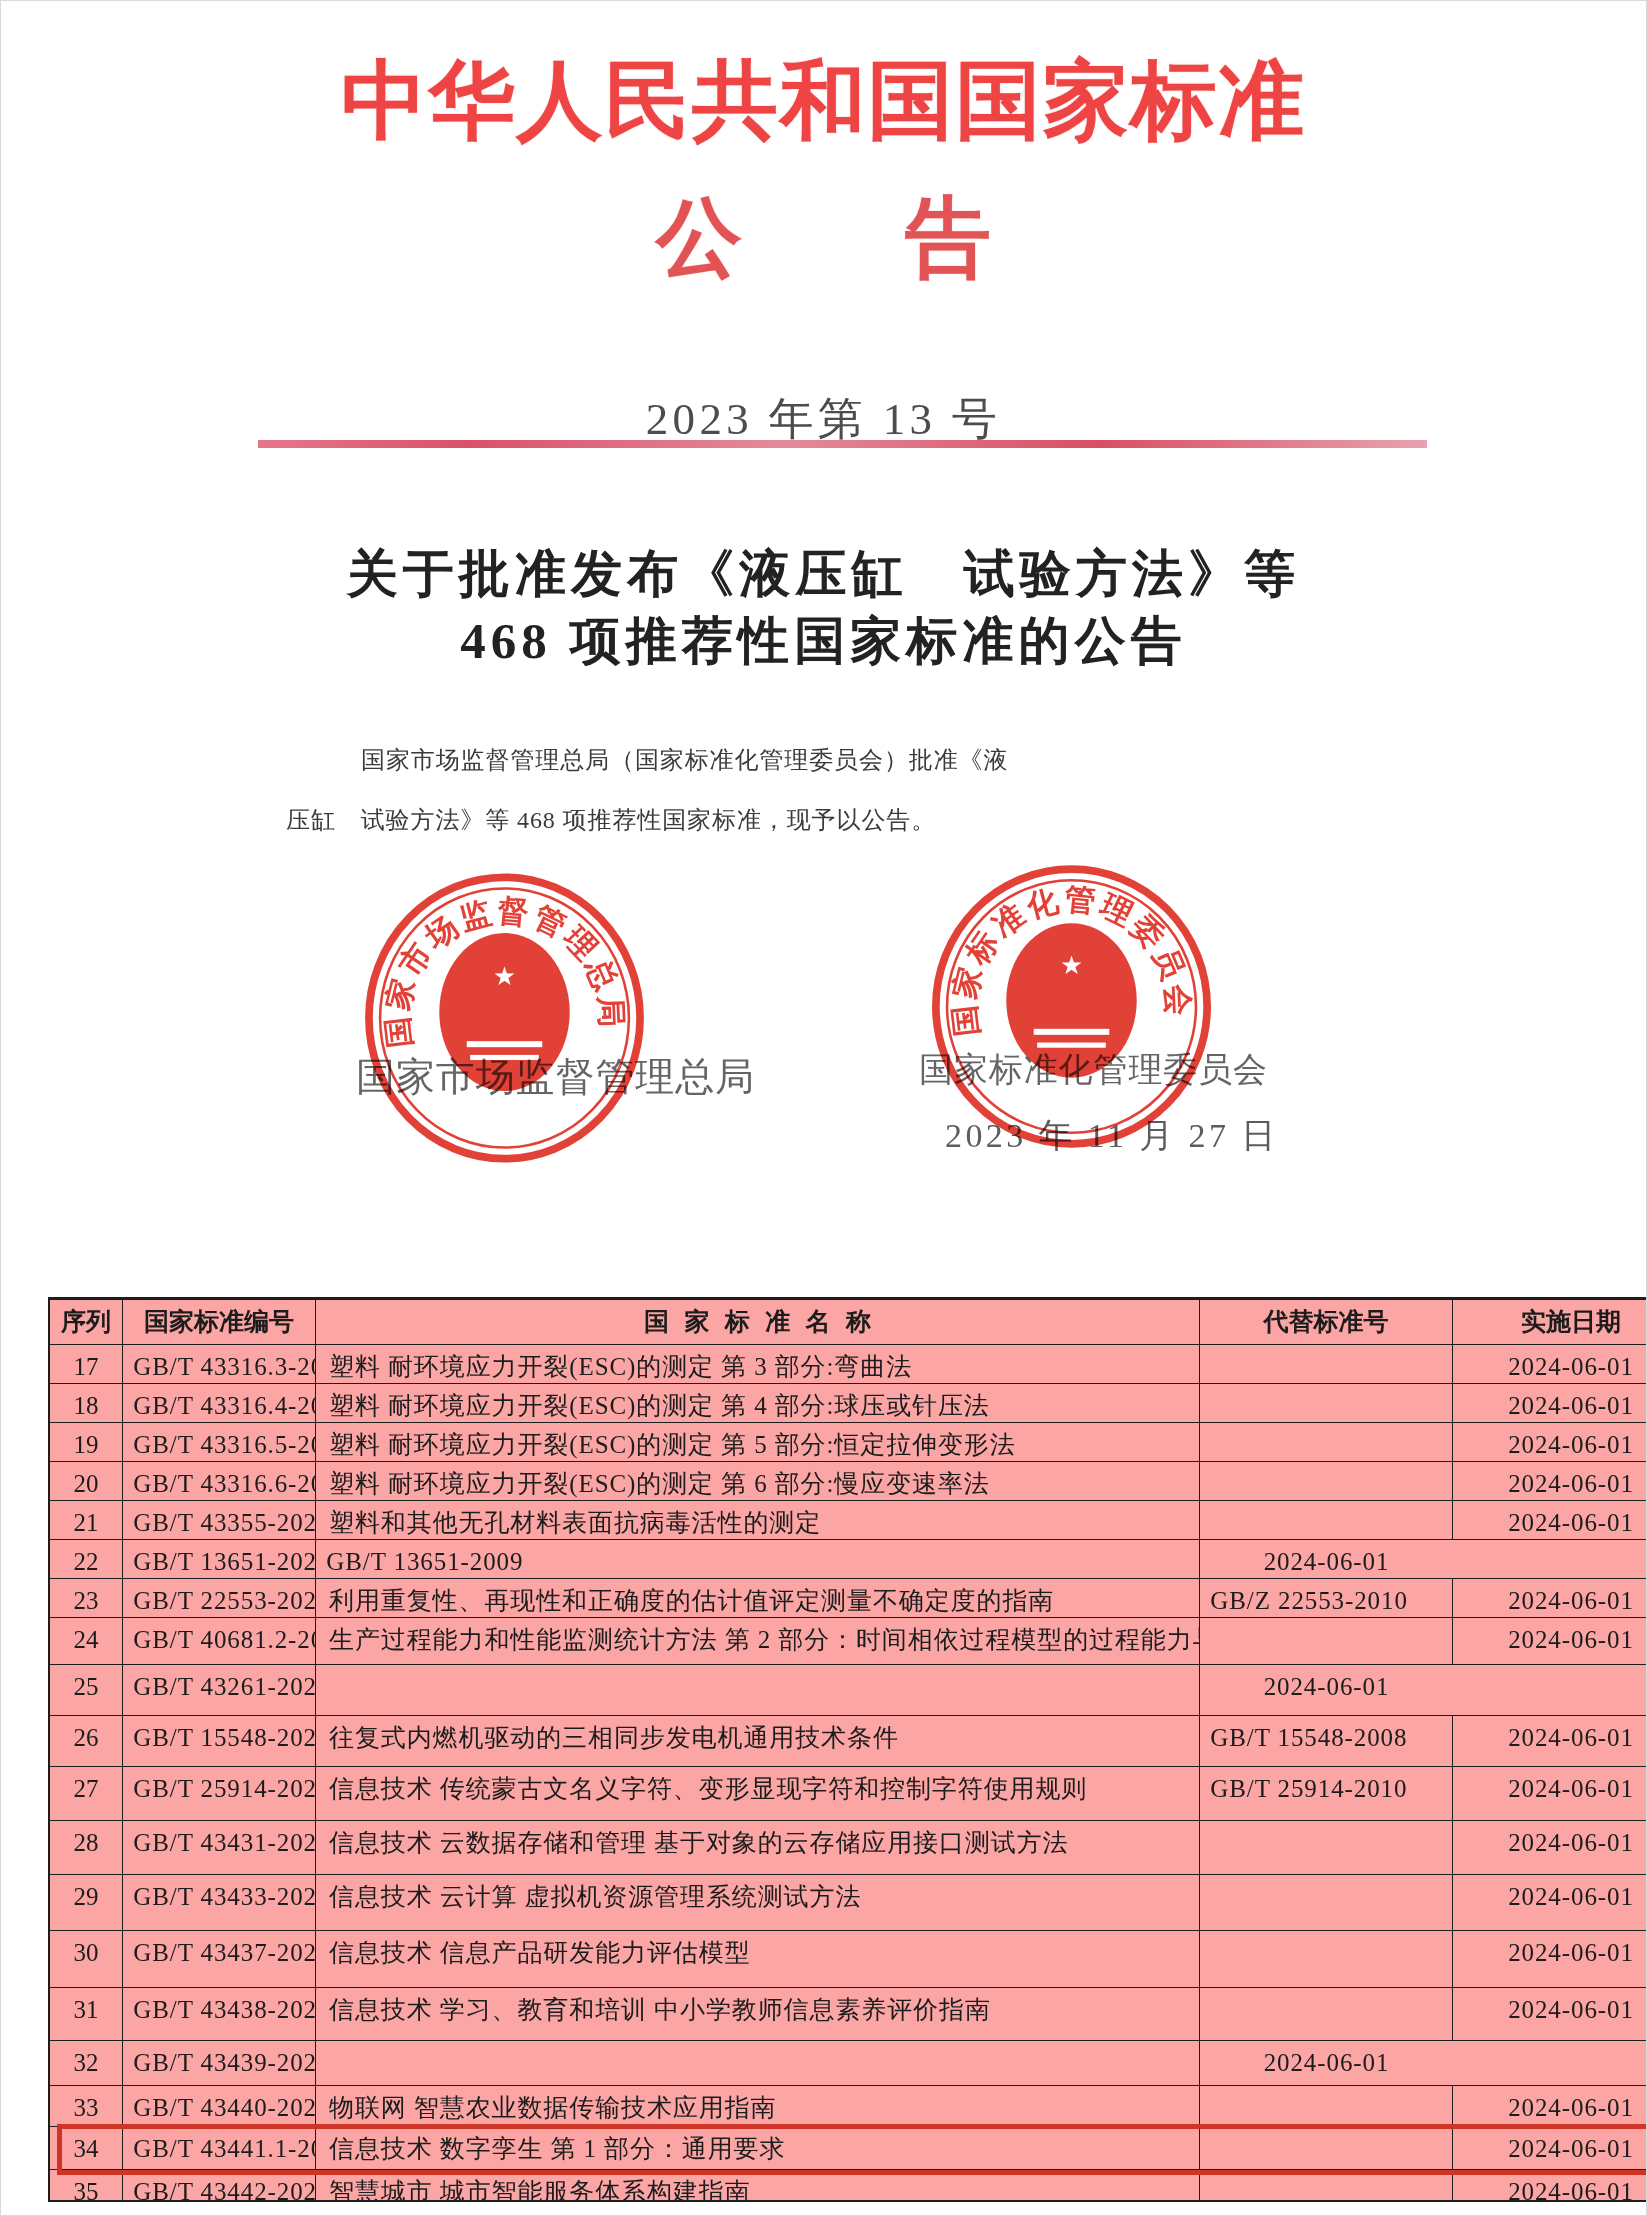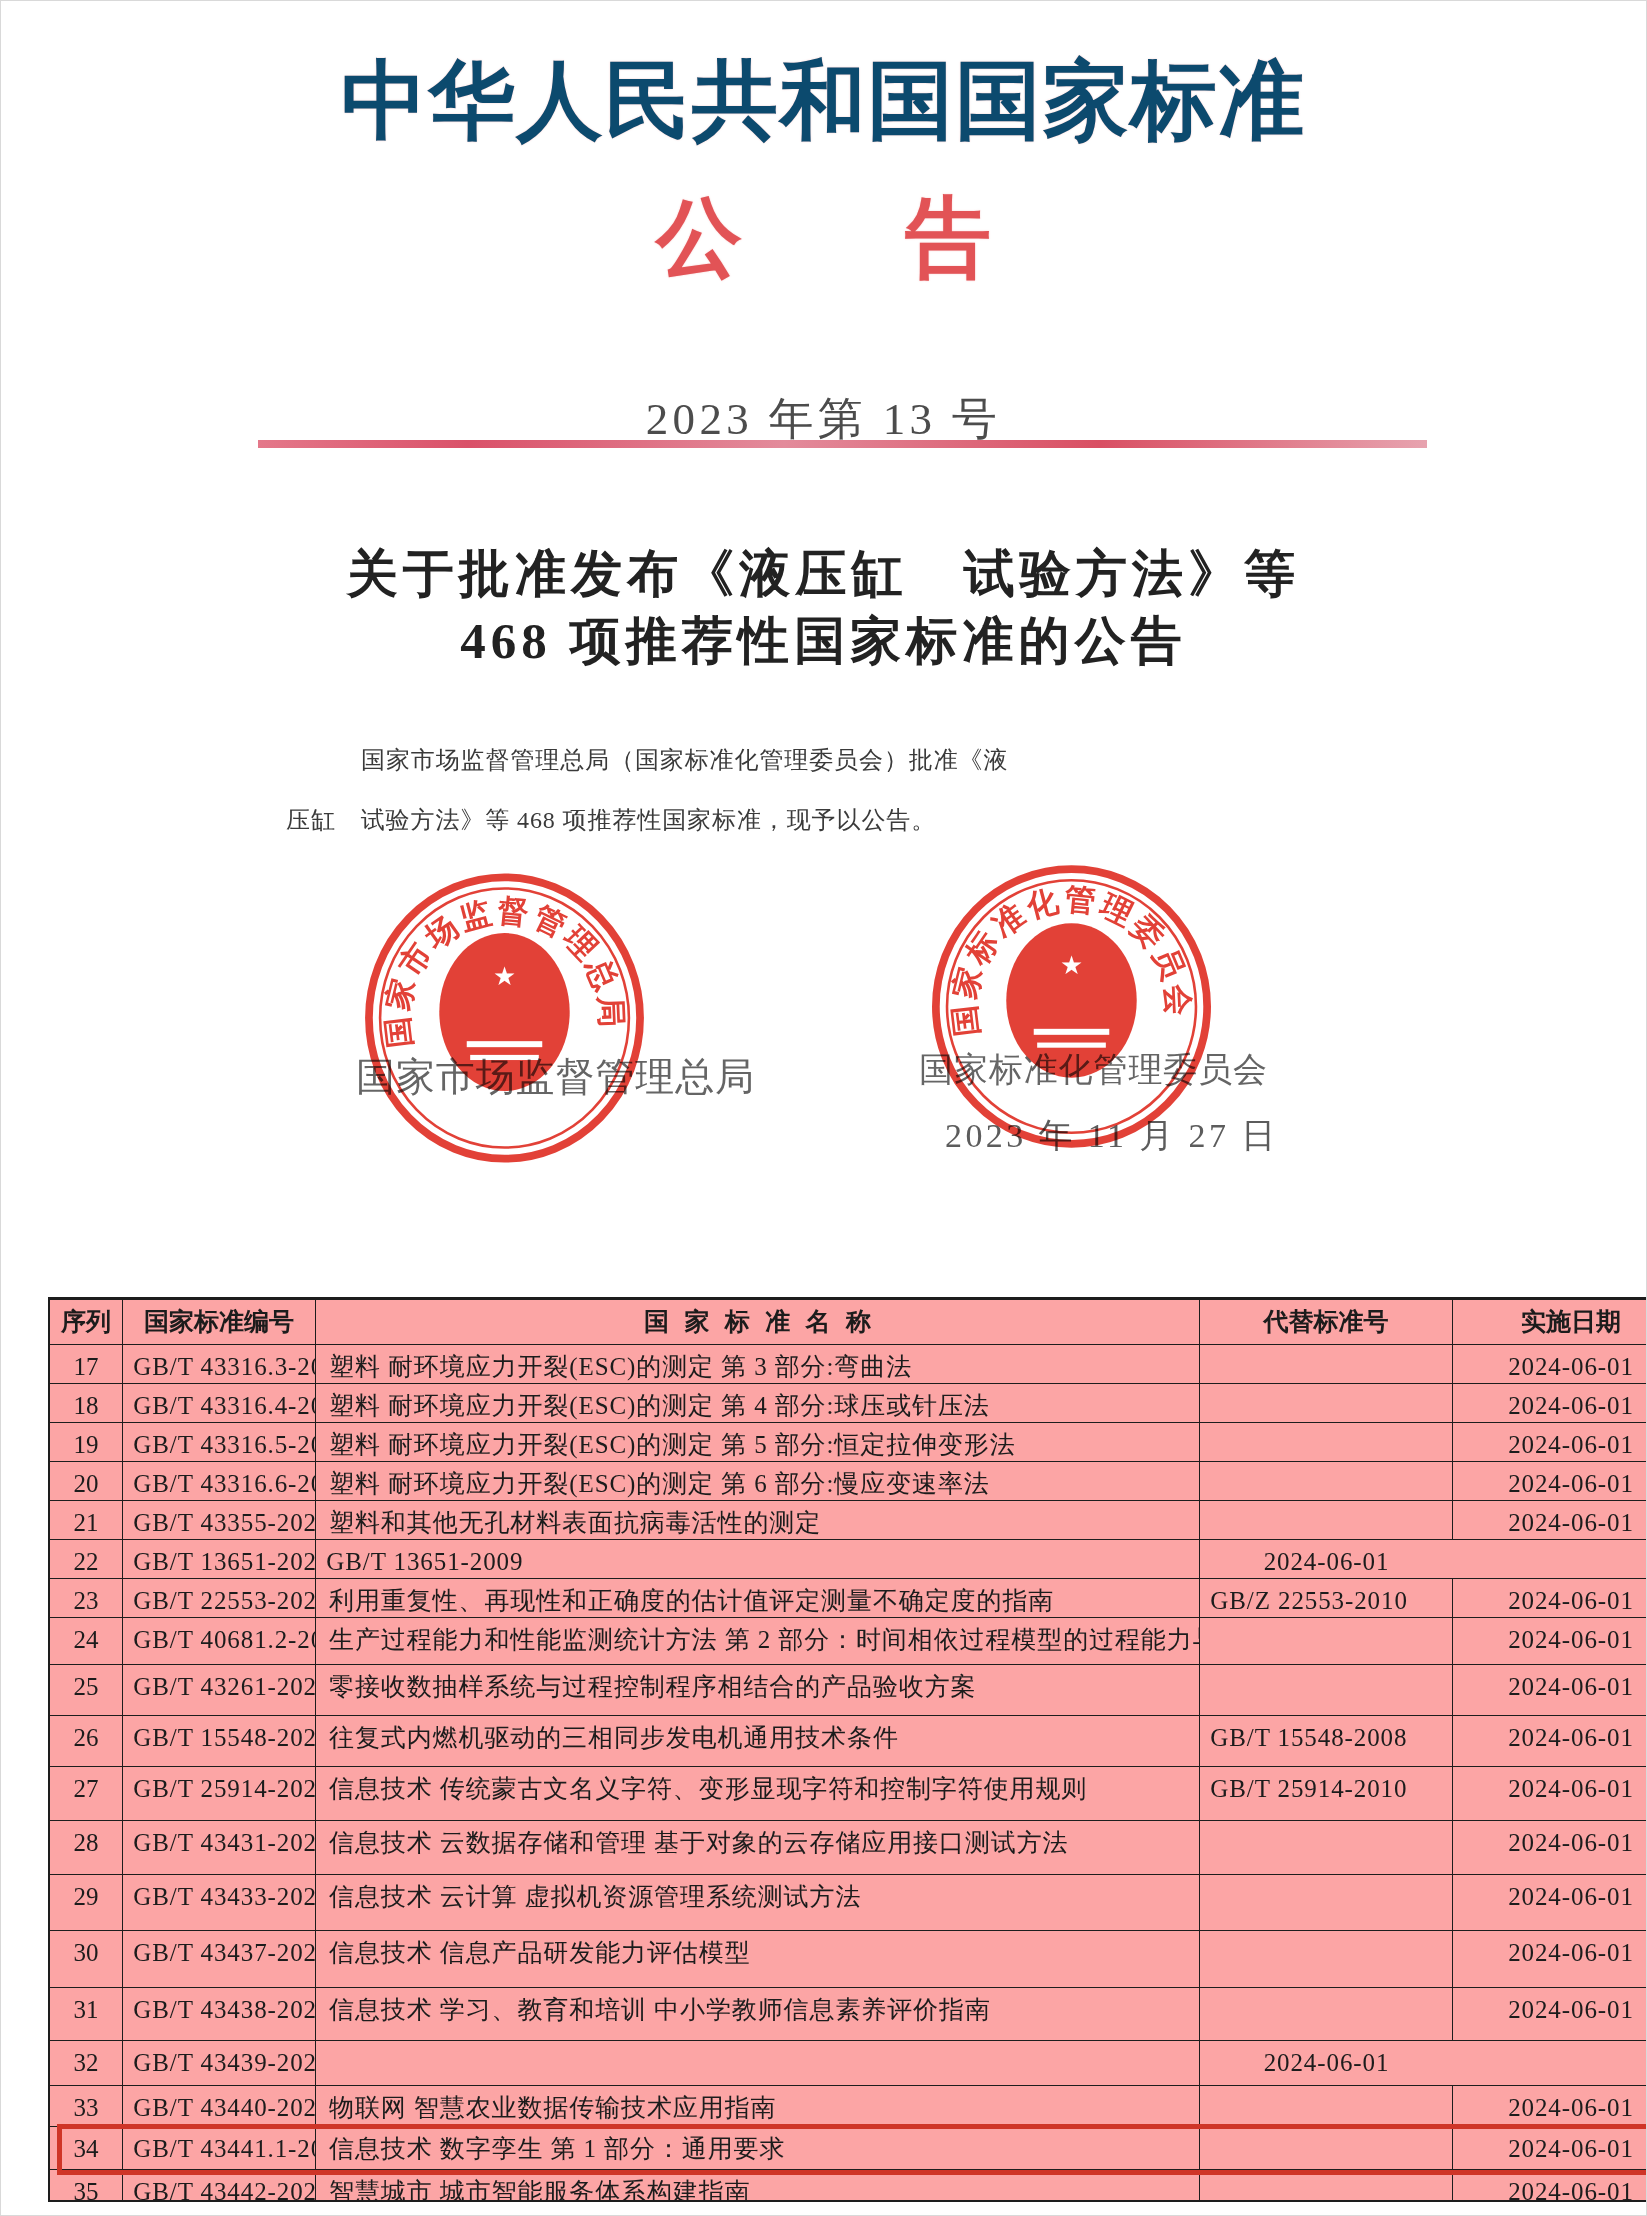--- a/index.html
+++ b/index.html
@@ -6,21 +6,21 @@
   html,body { background:#ffffff; }
   body { font-family:"Liberation Serif","DejaVu Serif",serif; }
   #page {
     position:relative; width:1647px; height:2216px; margin:0 auto;
     background:#ffffff; overflow:hidden; border:0.9px solid #d9d9d9;
   }
 
   
   .main-title {
     position:absolute; top:53px; left:0; width:100%;
-    text-align:center; color:#0c4a6e; font-size:86px; font-weight:700;
+    text-align:center; color:#ef4444; font-size:86px; font-weight:700;
     letter-spacing:1.7px; line-height:1.1;
     text-shadow:0 0 1.7px rgba(226,83,86,.35);
   }
   .gongao {
     position:absolute; top:190px; left:0; width:100%;
     text-align:center; color:#e25356; font-size:86px; font-weight:700; line-height:1.1;
     text-shadow:0 0 1.7px rgba(226,83,86,.35);
   }
   .gongao .gchar { display:inline-block; }
   .gongao .gchar:first-child { margin-right:163px; }
@@ -208,21 +208,20 @@
         <div class="t-row" style="height: 47px;">
     <div class="cell c-seq">24</div>
     <div class="cell c-code">GB/T 40681.2-2023</div>
     <div class="cell c-name">生产过程能力和性能监测统计方法 第 2 部分：时间相依过程模型的过程能力与性能</div>
     <div class="cell c-repl"></div>
     <div class="cell c-date last">2024-06-01</div>
   </div>
         <div class="t-row" style="height: 51px;">
     <div class="cell c-seq">25</div>
     <div class="cell c-code">GB/T 43261-2023</div>
-    <div class="cell c-name">零接收数抽样系统与过程控制程序相结合的产品验收方案</div>
     <div class="cell c-repl"></div>
     <div class="cell c-date last">2024-06-01</div>
   </div>
         <div class="t-row" style="height: 51px;">
     <div class="cell c-seq">26</div>
     <div class="cell c-code">GB/T 15548-2023</div>
     <div class="cell c-name">往复式内燃机驱动的三相同步发电机通用技术条件</div>
     <div class="cell c-repl">GB/T 15548-2008</div>
     <div class="cell c-date last">2024-06-01</div>
   </div>

